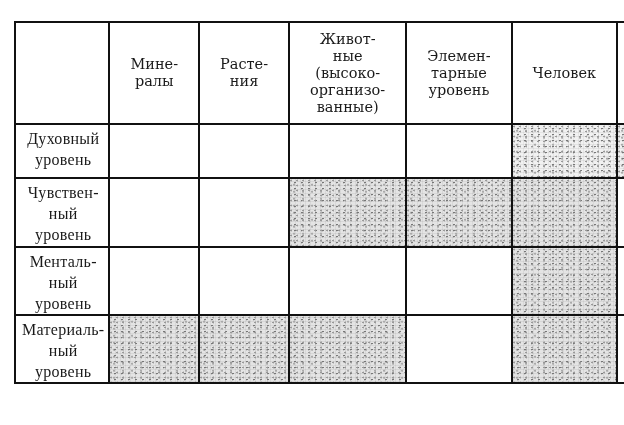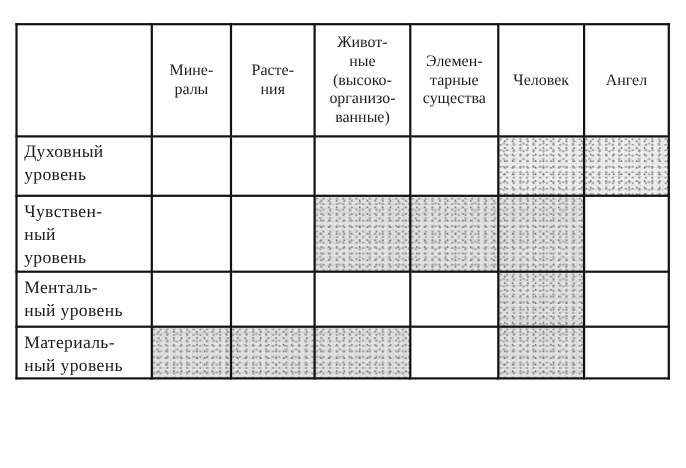--- a/index.html
+++ b/index.html
@@ -12,29 +12,29 @@
   }
   .tbl td {
     border: 2px solid #111;
     padding: 0;
     vertical-align: middle;
     text-align: center;
     font-size: 14.5px;
     line-height: 17px;
   }
   .tbl td.rowhead {
-    text-align: left;
+    text-align: center;
     vertical-align: top;
     padding: 3px 4px 0 6px;
     font-size: 16px;
     line-height: 21px;
     font-family: "Liberation Serif", "DejaVu Serif", serif;
     letter-spacing: 0.3px;
   }
-  .tbl td.colhead { padding: 0 3px; white-space: pre-line; font-family: Liberation Serif, serif; }
+  .tbl td.colhead { padding: 0 20px; white-space: pre-line; }
   .shade {
     background-color: #e4e4e4;
     background-image:
       radial-gradient(circle at 20% 30%, #999 0.8px, transparent 1.2px),
       radial-gradient(circle at 70% 60%, #777 0.7px, transparent 1.1px),
       radial-gradient(circle at 45% 80%, #aaa 0.9px, transparent 1.3px),
       repeating-linear-gradient(0deg, rgba(0,0,0,0.06) 0 1px, transparent 1px 4px),
       repeating-linear-gradient(90deg, rgba(0,0,0,0.05) 0 1px, transparent 1px 5px);
     background-size: 6px 5px, 7px 6px, 9px 7px, auto, auto;
   }
@@ -62,21 +62,21 @@
 ралы</td>
     <td class="colhead">Расте-
 ния</td>
     <td class="colhead">Живот-
 ные
 (высоко-
 организо-
 ванные)</td>
     <td class="colhead">Элемен-
 тарные
-существа</td>
+уровень</td>
     <td class="colhead">Человек</td>
     <td class="colhead">Ангел</td>
   </tr>
   <tr style="height:54px">
     <td class="rowhead" style="white-space:pre-line">Духовный
 уровень</td>
     <td></td>
     <td></td>
     <td></td>
     <td></td>

